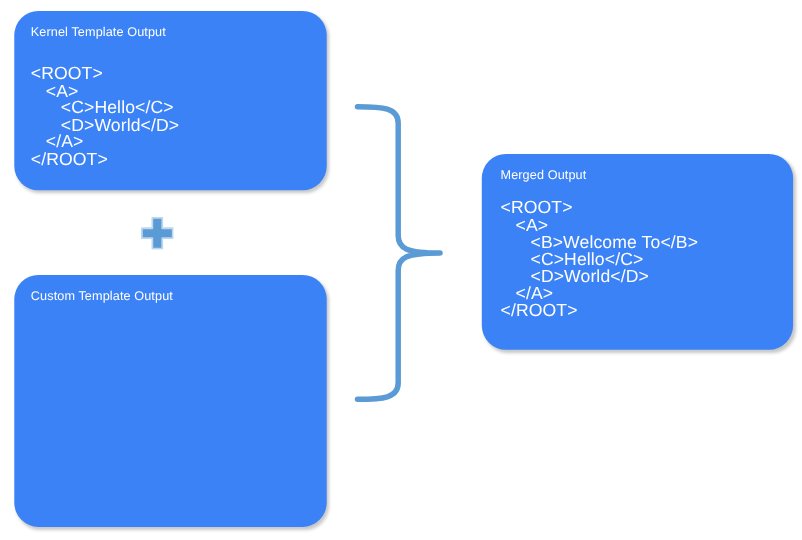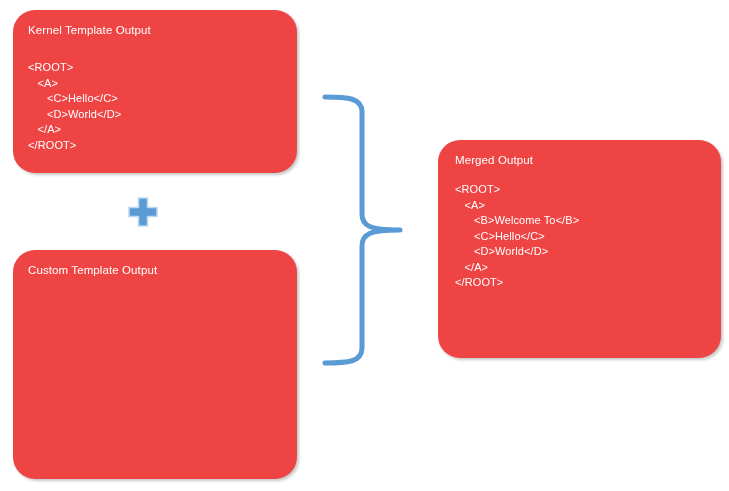--- a/index.html
+++ b/index.html
@@ -20,21 +20,21 @@
     left: 0;
     top: 0;
     width: 729px;
     height: 491px;
     background: #ffffff;
   }
 
   
   .panel {
     position: absolute;
-    background: #ef4444;
+    background: #3b82f6;
     border-radius: 22px;
     box-sizing: border-box;
     box-shadow: 2px 2px 3px rgba(0,0,0,0.22);
     color: #ffffff;
     overflow: hidden;
   }
 
   .panel-title {
     position: absolute;
     left: 15px;
@@ -42,21 +42,21 @@
     font-size: 11.5px;
     font-weight: normal;
     color: #ffffff;
     letter-spacing: 0.1px;
     white-space: nowrap;
   }
 
   .panel-code {
     position: absolute;
     left: 15px;
-    font-size: 11px;
+    font-size: 16px;
     line-height: 15.5px;
     color: #ffffff;
     white-space: pre;
     letter-spacing: 0.1px;
   }
 
   
   #panel-kernel {
     left: 13px;
     top: 10px;
@@ -70,21 +70,21 @@
     top: 250px;
     width: 284px;
     height: 229px;
     text-decoration: underline;
   }
 
   #panel-merged {
     left: 438px;
     top: 140px;
     width: 283px;
-    height: 218px;
+    height: 178px;
   }
   #panel-merged .panel-title { left: 17px; }
   #panel-merged .panel-code { left: 17px; top: 42px; }
 
   
   #plus-icon {
     position: absolute;
     left: 128px;
     top: 197px;
     width: 30px;

